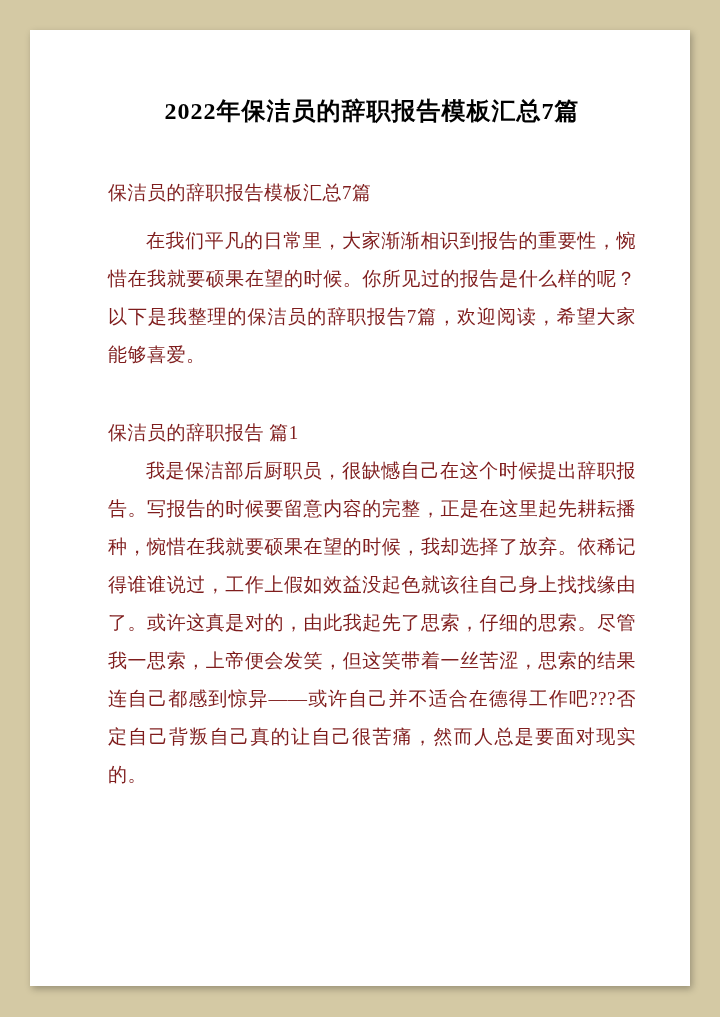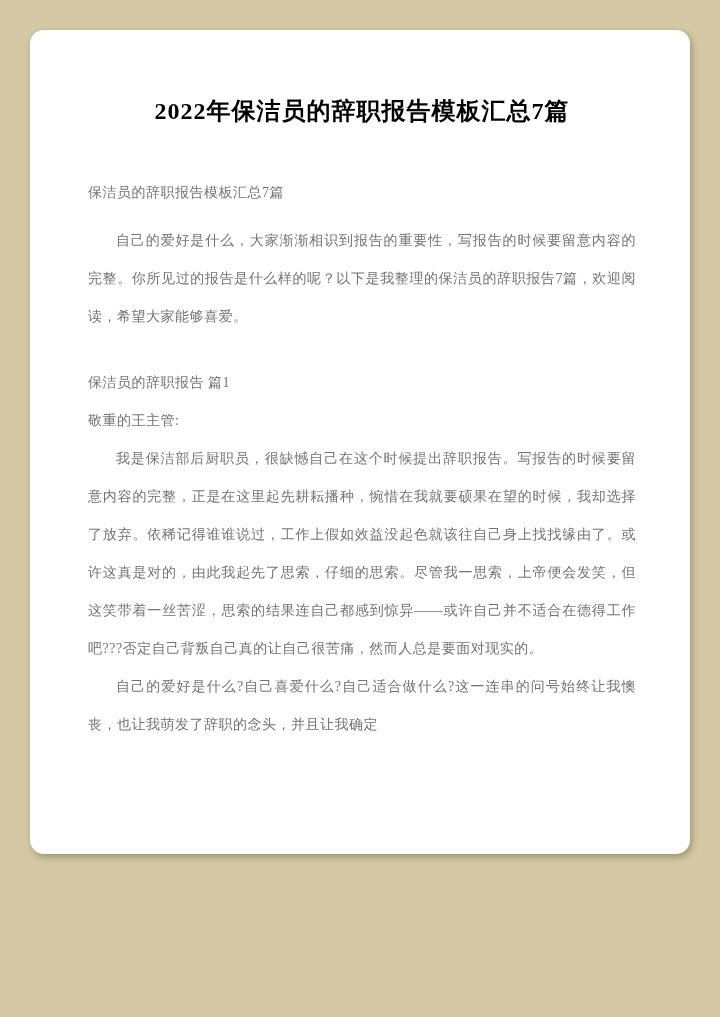--- a/index.html
+++ b/index.html
@@ -11,66 +11,63 @@
     body {
       background: #d4c9a4;
       font-family: "Liberation Serif", "DejaVu Serif", serif;
       position: relative;
     }
     .doc-page {
       position: absolute;
       left: 30px;
       top: 30px;
       width: 660px;
-      height: 824px;
+      height: 956px;
       background: #ffffff;
       box-shadow: 2px 3px 7px rgba(0,0,0,0.28);
-      padding: 56px 54px 40px 58px;
+      padding: 56px 54px 40px 78px;
       overflow: hidden;
-      border-radius: 14px;
     }
     .doc-title {
       font-size: 24px;
       font-weight: bold;
       color: #000000;
       text-align: center;
       letter-spacing: 1px;
       margin-top: 8px;
       margin-bottom: 46px;
       line-height: 34px;
     }
     .doc-body p {
-      font-size: 14px;
+      font-size: 19px;
       line-height: 38px;
-      color: #737373;
+      color: #7f1d1d;
       text-align: justify;
       letter-spacing: 0.5px;
       word-break: break-all;
     }
     .indent { text-indent: 2em; }
     .gap-small { margin-top: 10px; }
-    .gap-large { margin-top: 28px; }
+    .gap-large { margin-top: 40px; }
   </style>
 </head>
 <body>
 
 <div class="doc-page">
 
   <h1 class="doc-title">2022年保洁员的辞职报告模板汇总7篇</h1>
 
   <div class="doc-body">
 
     <p>保洁员的辞职报告模板汇总7篇</p>
 
-    <p class="indent gap-small">自己的爱好是什么，大家渐渐相识到报告的重要性，写报告的时候要留意内容的完整。你所见过的报告是什么样的呢？以下是我整理的保洁员的辞职报告7篇，欢迎阅读，希望大家能够喜爱。</p>
+    <p class="indent gap-small">在我们平凡的日常里，大家渐渐相识到报告的重要性，惋惜在我就要硕果在望的时候。你所见过的报告是什么样的呢？以下是我整理的保洁员的辞职报告7篇，欢迎阅读，希望大家能够喜爱。</p>
 
     <p class="gap-large">保洁员的辞职报告 篇1</p>
 
-    <p>敬重的王主管:</p>
 
 
     <p class="indent">我是保洁部后厨职员，很缺憾自己在这个时候提出辞职报告。写报告的时候要留意内容的完整，正是在这里起先耕耘播种，惋惜在我就要硕果在望的时候，我却选择了放弃。依稀记得谁谁说过，工作上假如效益没起色就该往自己身上找找缘由了。或许这真是对的，由此我起先了思索，仔细的思索。尽管我一思索，上帝便会发笑，但这笑带着一丝苦涩，思索的结果连自己都感到惊异——或许自己并不适合在德得工作吧???否定自己背叛自己真的让自己很苦痛，然而人总是要面对现实的。</p>
 
-    <p class="indent">自己的爱好是什么?自己喜爱什么?自己适合做什么?这一连串的问号始终让我懊丧，也让我萌发了辞职的念头，并且让我确定</p>
 
   </div>
 
 </div>
 
 </body></html>

